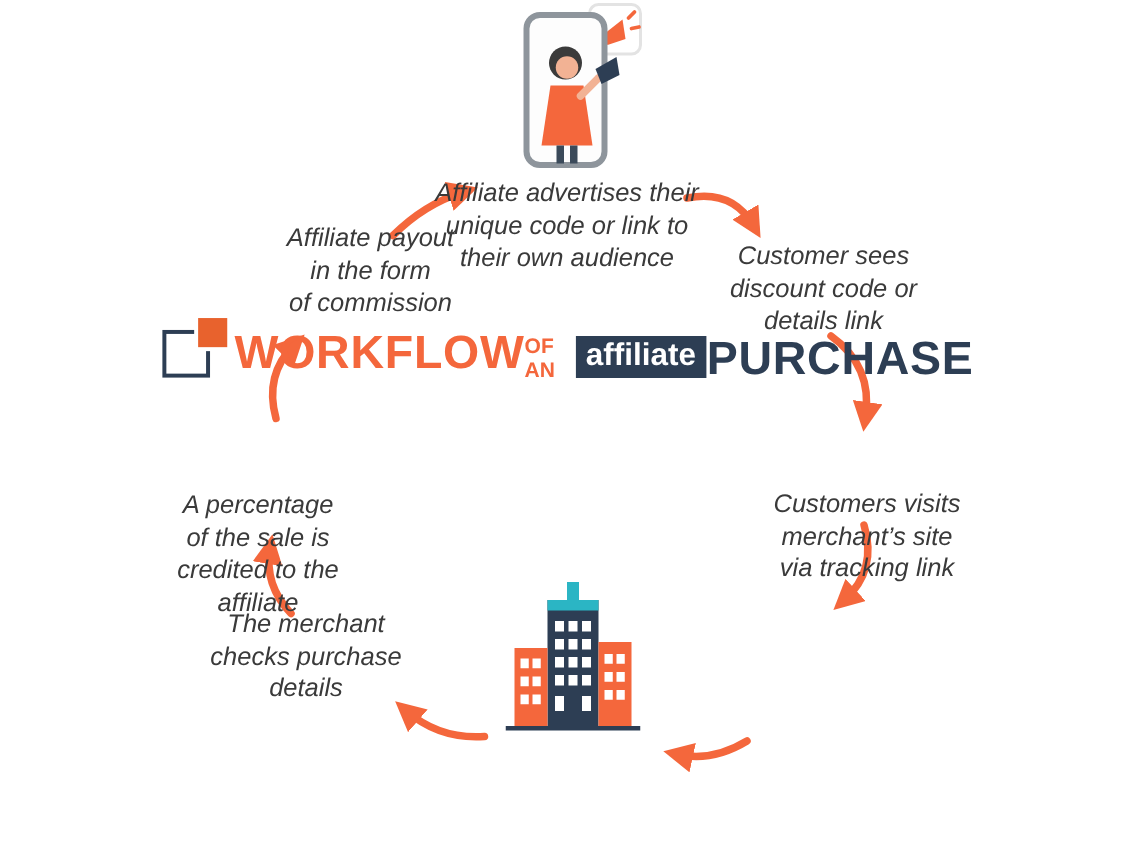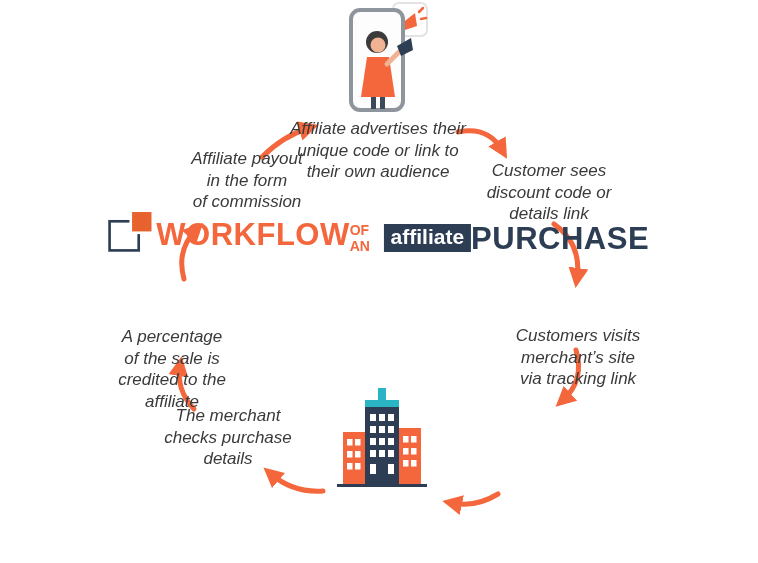--- a/index.html
+++ b/index.html
@@ -21,21 +21,21 @@
     font-size: 17px;
     line-height: 1.27;
     color: #3a3a3a;
     font-style: italic;
   }
   .s1 { left: 378px; top: 118px; }
   .s2 { left: 549px; top: 160px; }
   .s3 { left: 578px; top: 281px; margin-top: 44px; }
   .s4 { left: 549px; top: 394px; }
   .s5 { left: 381px; top: 483px; }
-  .s6 { left: 228px; top: 405px; }
+  .s6 { left: 204px; top: 405px; }
   .s7 { left: 172px; top: 278px; margin-top: 48px; }
   .s8 { left: 215px; top: 148px; margin-left: 32px; }
 
   .title-block {
     position: absolute;
     left: 378px;
     top: 206px;
     transform: translateX(-50%);
     display: flex;
     flex-direction: row;

